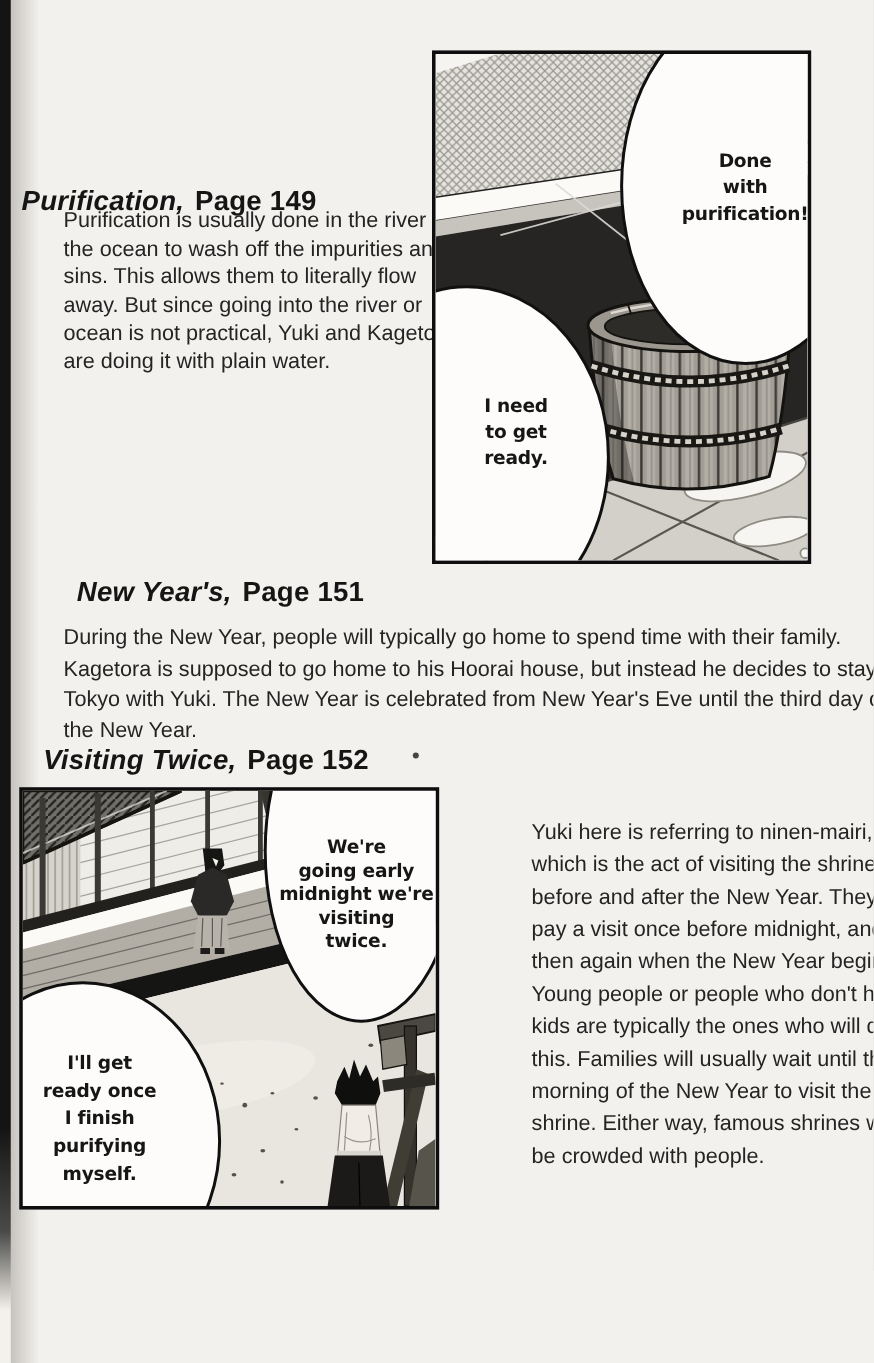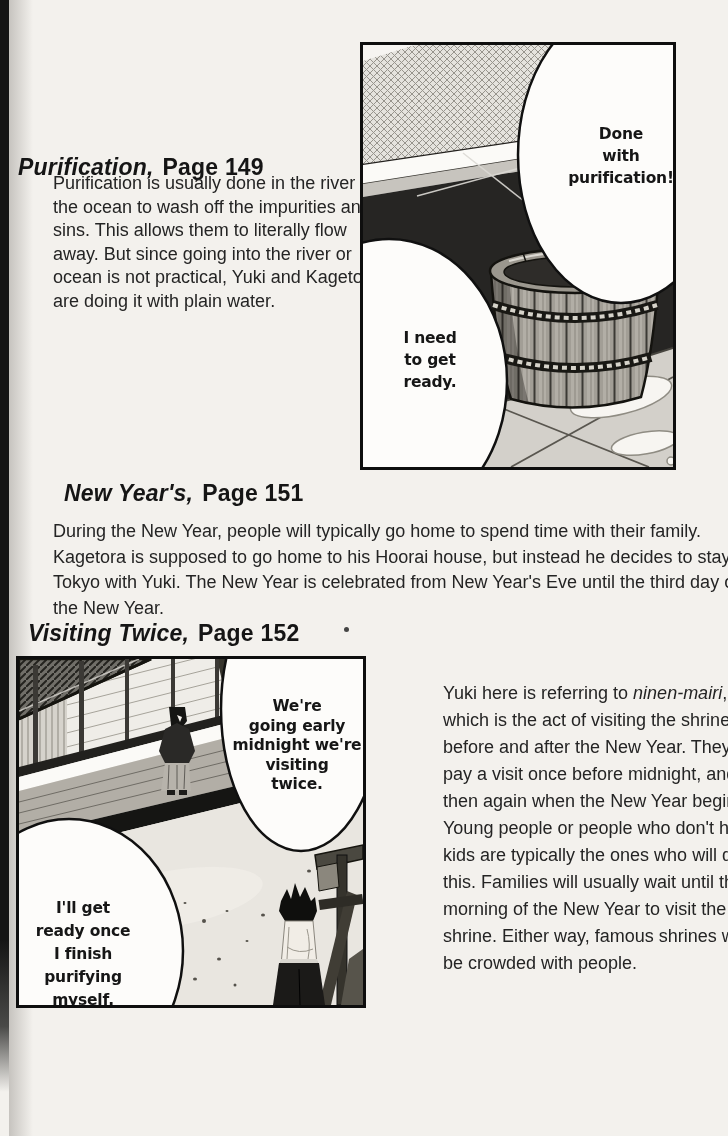--- a/index.html
+++ b/index.html
@@ -7,37 +7,37 @@
         font-family:"Liberation Sans",sans-serif;color:#1c1c1c;}
   .spine{position:absolute;left:0;top:0;width:9px;height:1092px;
          background:linear-gradient(to bottom,#141414 0%,#141414 86%,#4a4a48 94%,rgba(130,128,124,0) 100%);}
   .spine-shadow{position:absolute;left:9px;top:0;width:24px;height:100%;
          background:linear-gradient(to right,rgba(95,90,84,.30),rgba(95,90,84,0));}
   .section-heading{position:absolute;margin:8px;font-size:23px;font-weight:bold;letter-spacing:.2px;color:#151515;}
   .heading-name{font-style:italic;}
   .heading-page{margin-left:9px;}
   #h-purification{left:10px;top:146px;}
   #h-new-years{left:10px;top:472px;padding-left:46px;}
-  #h-visiting{left:20px;top:612px;}
+  #h-visiting{left:28px;top:612px;}
   .body-text{position:absolute;margin:0;font-size:18px;color:#242424;padding-left:43px;}
   #p-purification{left:10px;top:172px;width:344px;line-height:23.5px;}
   #p-new-years{left:10px;top:499px;width:702px;line-height:25.5px;margin-top:20px;}
   #p-visiting{left:400px;top:680px;width:320px;line-height:27px;}
-  .term-italic{font-style:italic;}
+  .term-italic{}
   .ink-speck{position:absolute;left:344px;top:627px;width:5px;height:5px;border-radius:50%;background:#454545;}
   .manga-panel{position:absolute;border:3px solid #0e0e0e;overflow:hidden;background:#fff;}
   #panel-purification{left:360px;top:42px;width:310px;height:422px;}
   #panel-visiting{left:16px;top:656px;width:344px;height:346px;}
   .panel-svg{position:absolute;left:0;top:0;display:block;}
   .bubble-text{position:absolute;text-align:center;font-weight:bold;font-size:15.5px;
         white-space:pre-line;color:#161616;font-family:"DejaVu Sans",sans-serif;letter-spacing:-.2px;}
   #bt-done{left:182px;top:78px;width:152px;line-height:22px;}
   #bt-ready{left:0px;top:282px;width:134px;line-height:22px;}
   #bt-going{left:204px;top:38px;width:148px;line-height:19.5px;}
-  #bt-ill{left:0px;top:238px;width:128px;line-height:23px;}
+  #bt-ill{left:0px;top:216px;width:128px;line-height:23px;}
 </style>
 </head>
 <body>
 
 <div class="page">
   <div class="spine"></div>
   <div class="spine-shadow"></div>
 
   <h2 class="section-heading" id="h-purification"><span class="heading-name">Purification,</span><span class="heading-page">Page 149</span></h2>
   <p class="body-text" id="p-purification">Purification is usually done in the river or the ocean to wash off the impurities and sins. This allows them to literally flow away. But since going into the river or ocean is not practical, Yuki and Kagetora are doing it with plain water.</p>

